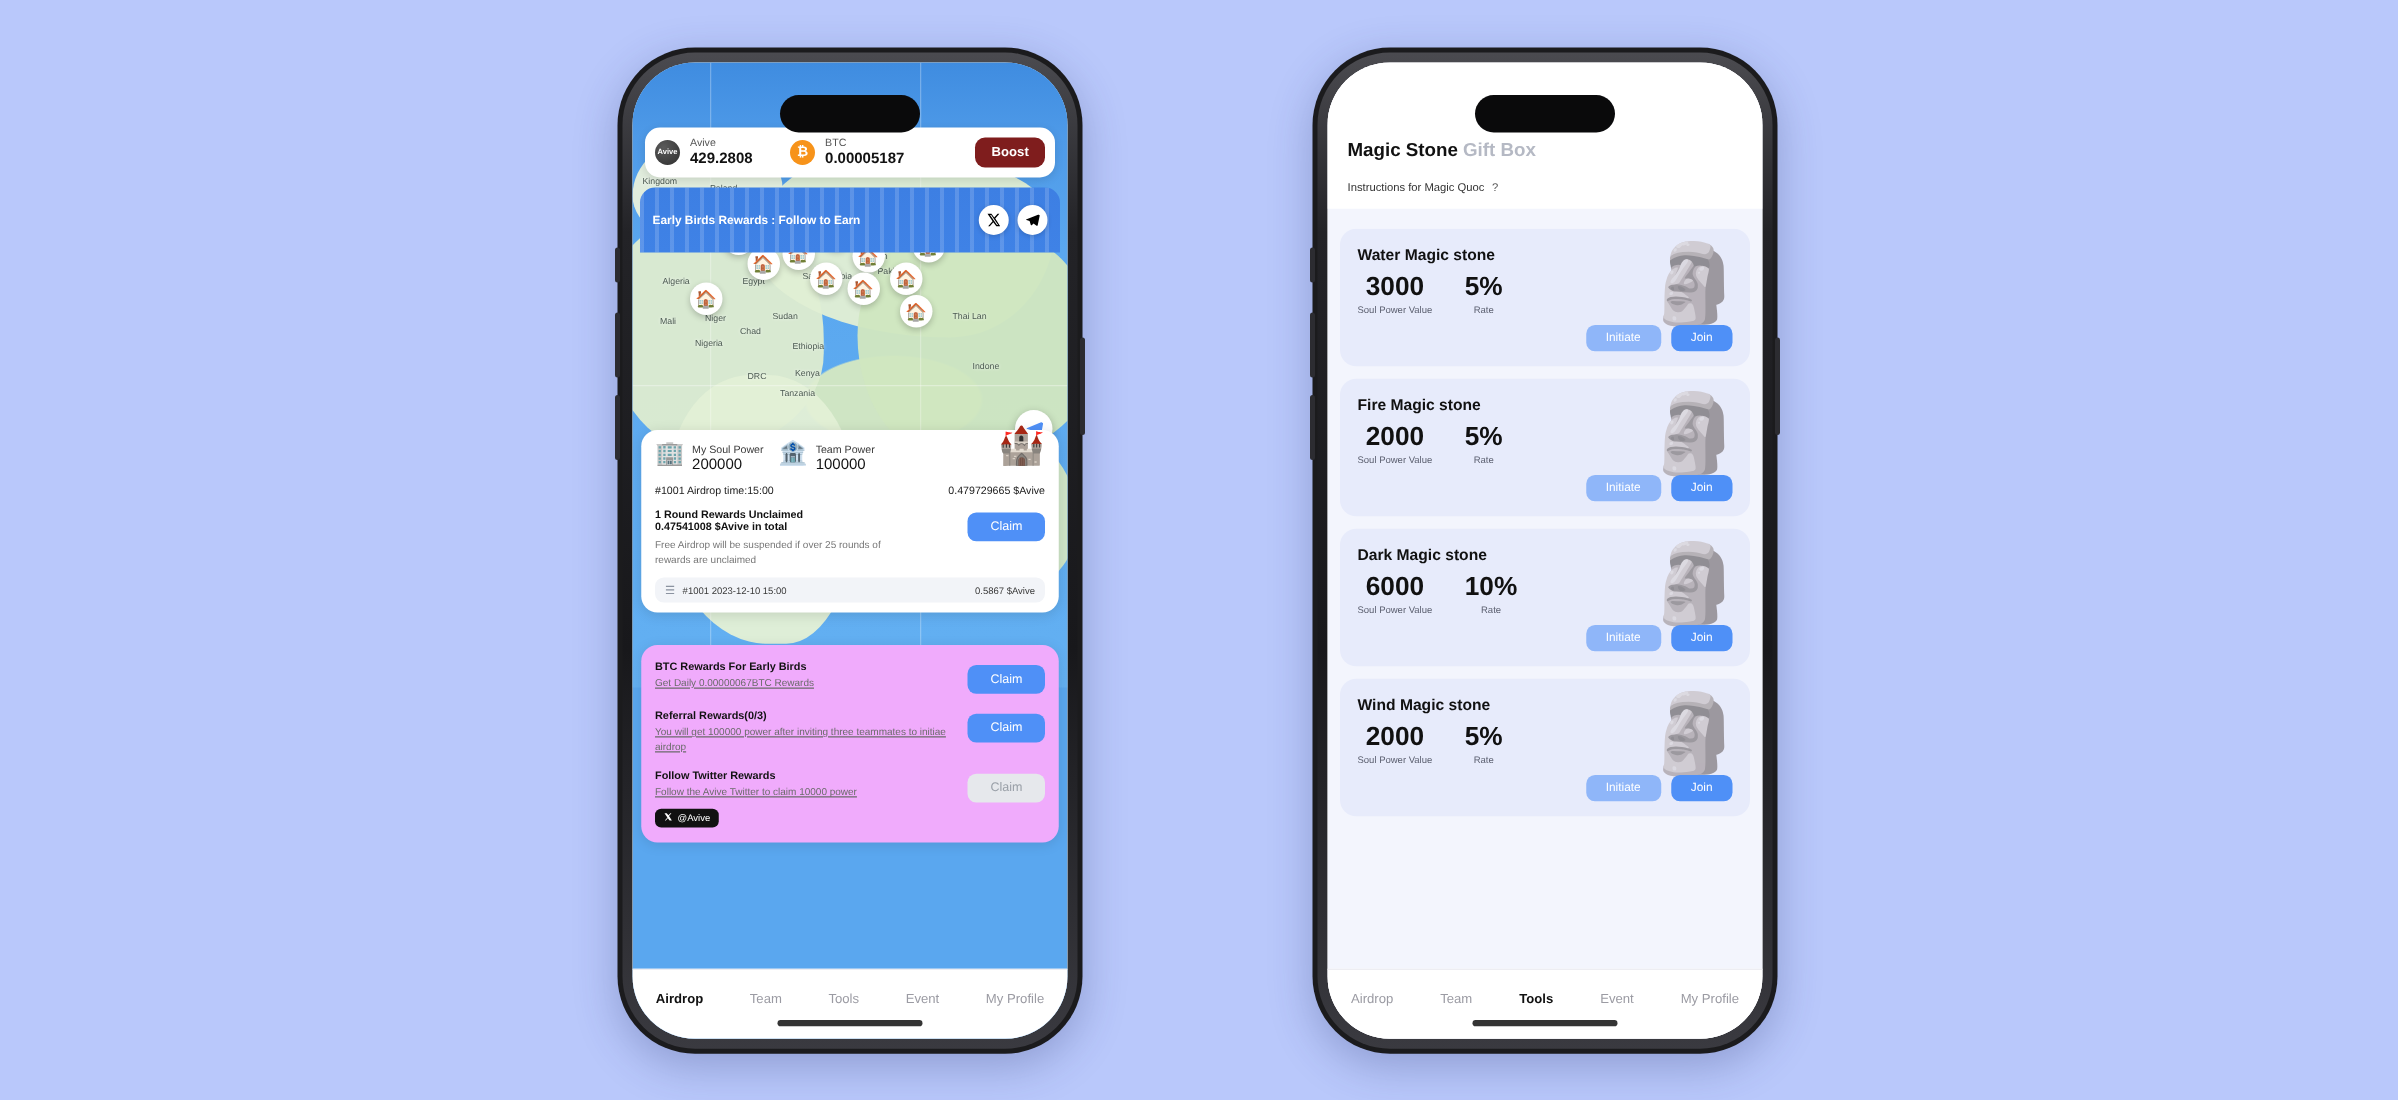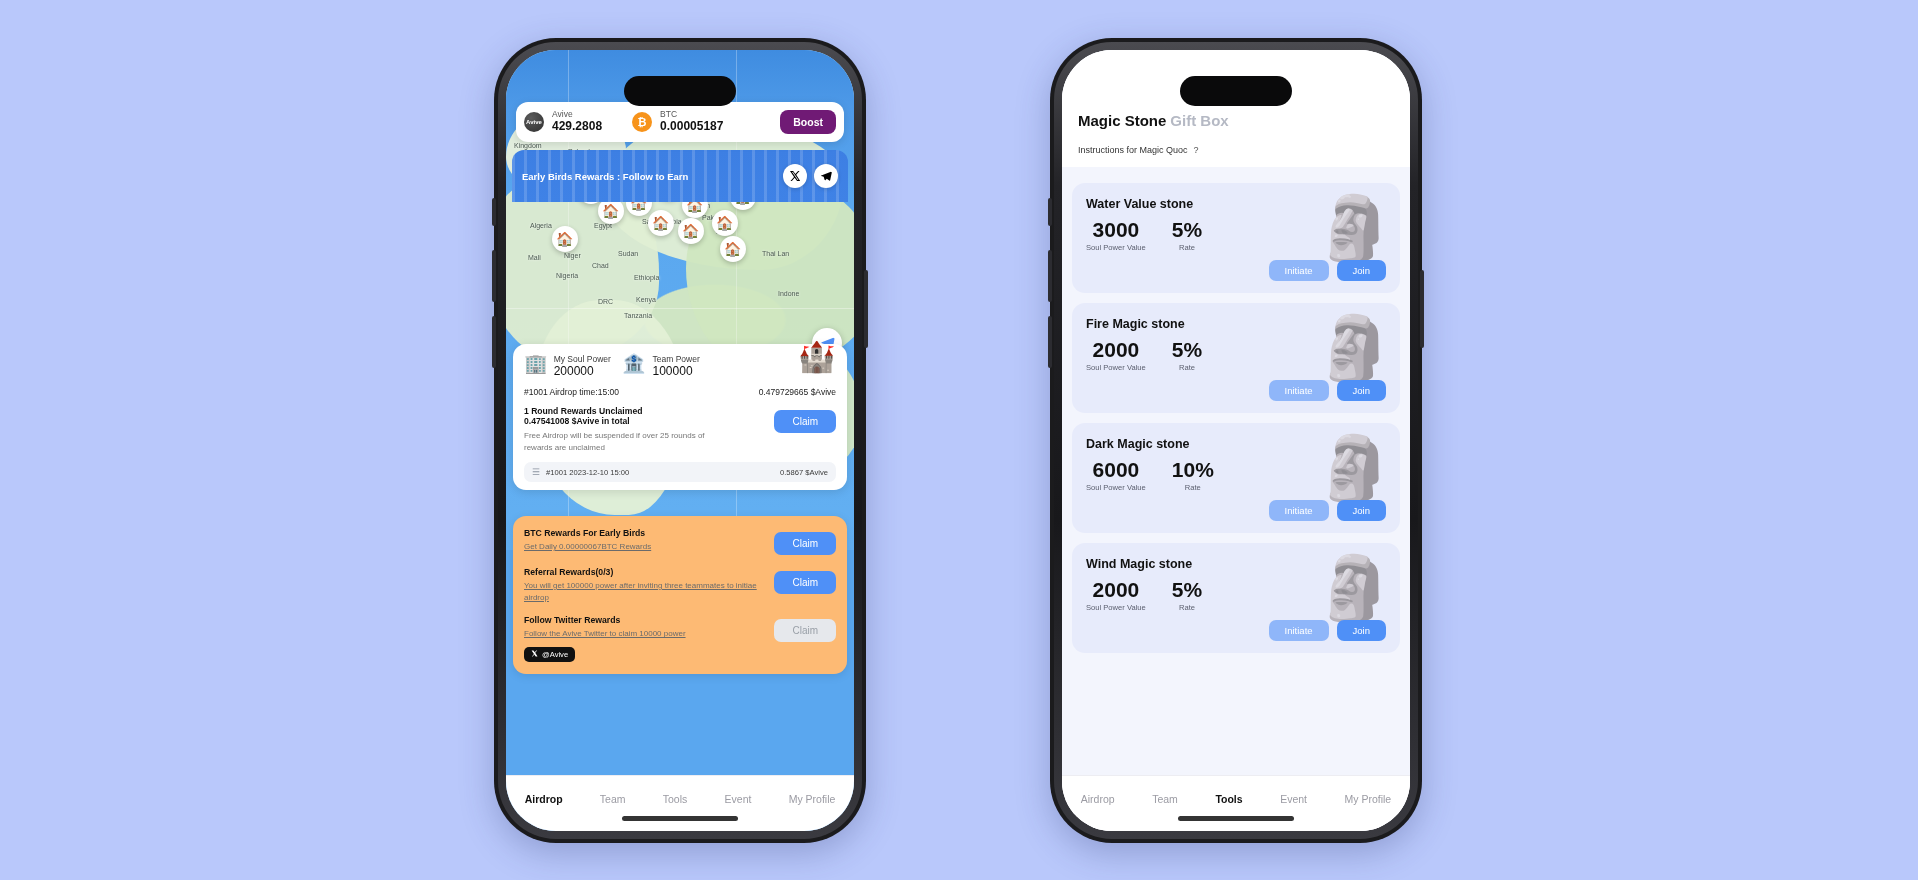--- a/index.html
+++ b/index.html
@@ -84,21 +84,21 @@
     box-shadow: 0 2px 8px rgba(0,0,0,.12); z-index: 20;
   }
   .coin { width: 20px; height: 20px; border-radius: 50%; flex: 0 0 auto;
           display:flex; align-items:center; justify-content:center; font-size:11px; font-weight:700; color:#fff;}
   .coin.avive { background: radial-gradient(circle at 35% 30%, #5b5b5b, #2e2e2e); font-size:6px; }
   .coin.btc   { background: #f7931a; }
   .bal-col { line-height: 1.15; }
   .bal-name { font-size: 8.5px; color: #555; }
   .bal-val  { font-size: 12px; color: #111; font-weight: 700; text-align: center; }
   .boost-btn {
-    margin-left: auto; background: #701a75; color:#fff; border:none;
+    margin-left: auto; background: #7f1d1d; color:#fff; border:none;
     font-size: 10.5px; font-weight: 600; padding: 6px 13px; border-radius: 8px; cursor:pointer;
     font-family: "Liberation Sans", sans-serif;
   }
 
   .early-banner {
     position: absolute; left: 6px; right: 6px; top: 100px; height: 52px;
     background: linear-gradient(180deg,#3d7fe3,#3f82e6);
     border-radius: 12px 12px 0 0; z-index: 18;
     display: flex; align-items: center; padding: 0 10px; overflow:hidden;
   }
@@ -143,21 +143,21 @@
   .hist-row {
     margin-top: 9px; background:#f2f4f8; border-radius: 7px; padding: 5px 8px;
     display:flex; align-items:center; gap: 6px;
   }
   .hist-row .ic { font-size: 9px; color:#8b93a0; }
   .hist-row .t1 { font-size: 7.6px; color:#3a3a3a; }
   .hist-row .t2 { font-size: 7.6px; color:#3a3a3a; margin-left:auto; }
 
   .rewards-card {
     position: absolute; left: 7px; right: 7px; top: 466px;
-    background:#fdba74; border-radius: 13px; padding: 12px 11px; z-index: 24;
+    background:#f0abfc; border-radius: 13px; padding: 12px 11px; z-index: 24;
     box-shadow: 0 2px 10px rgba(0,0,0,.10);
   }
   .rw-item { display:flex; align-items: flex-start; margin-bottom: 12px; }
   .rw-item:last-child { margin-bottom:0; }
   .rw-text { flex:1; padding-right: 6px; }
   .rw-t { font-size: 8.7px; font-weight: 700; color:#111; }
   .rw-d { font-size: 8px; color:#6b6b6b; line-height:1.45; margin-top:3px;text-decoration:underline; }
   .x-chip {
     display:inline-flex; align-items:center; gap:4px; margin-top:7px;
     background:#111; color:#fff; border-radius: 5px; padding: 3px 7px; font-size: 7.6px;
@@ -410,21 +410,21 @@
             </div>
           <div class="instr-row">
             <span class="instr-txt">Instructions for Magic Quoc</span>
             <span class="q-mark">?</span>
           </div>
         </div>
 
         <div class="stone-list" id="stone-list">
             <div class="stone-card">
               <div class="statue">🗿</div>
-              <div class="sc-title">Water Value stone</div>
+              <div class="sc-title">Water Magic stone</div>
               <div class="sc-stats">
                 <div class="sc-col">
                   <div class="sc-big">3000</div>
                   <div class="sc-sub">Soul Power Value</div>
                 </div>
                 <div class="sc-col">
                   <div class="sc-big">5%</div>
                   <div class="sc-sub">Rate</div>
                 </div>
               </div>

